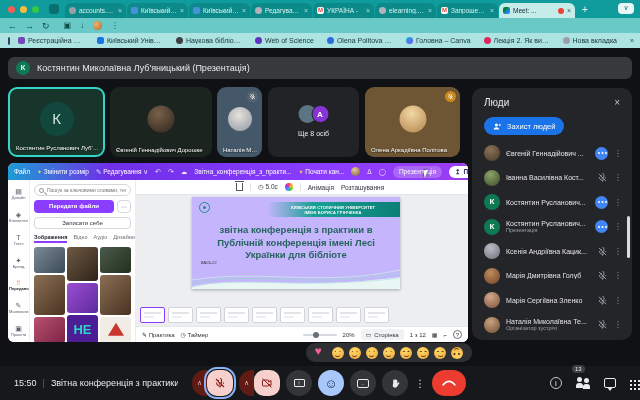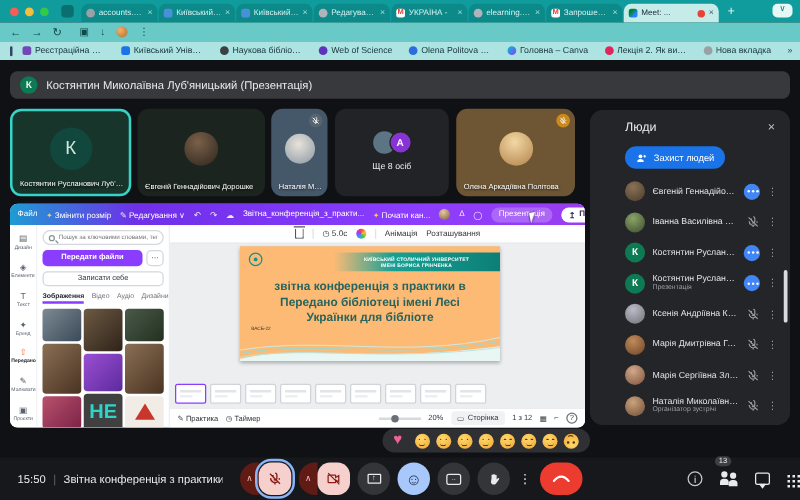--- a/index.html
+++ b/index.html
@@ -66,21 +66,21 @@
   .t5{left:365px;width:95px;background:#6e5534;}
   .t5 .tcirc{width:27px;height:27px;background:radial-gradient(circle at 45% 30%,#f2d8a4,#b2824a);}
   .micbadge{position:absolute;right:4px;top:4px;width:11px;height:11px;border-radius:50%;display:flex;align-items:center;justify-content:center;}
   .mb-blue{background:#55646f;} .mb-org{background:#c98a1b;}
   .more-circles{position:absolute;left:50%;top:38%;transform:translate(-50%,-50%);display:flex;}
   .mc1{width:18px;height:18px;border-radius:50%;background:#5c7584;}
   .mc2{width:18px;height:18px;border-radius:50%;background:#8733d6;color:#fff;font-size:8px;font-weight:bold;text-align:center;line-height:18px;margin-left:-5px;border:1px solid #222326;}
   .more-lbl{position:absolute;left:0;right:0;top:62%;text-align:center;color:#e8eaed;font-size:7px;}
 
   
-  .ppl{position:absolute;right:8px;top:40px;width:160px;height:252px;background:#242529;border-radius:10px;padding:9px 0 0 16px;}
+  .ppl{position:absolute;right:8px;top:40px;width:160px;height:252px;background:#242529;border-radius:10px;padding:9px 0 0 0;}
   .ppl-hd{display:flex;align-items:center;padding:0 12px;}
   .ppl-title{color:#e8eaed;font-size:10px;flex:1;}
   .ppl-x{color:#bdc1c6;font-size:10px;}
   .addbtn{display:inline-flex;align-items:center;gap:5px;height:18px;border-radius:9px;background:#1a73e8;color:#fff;font-size:7.5px;padding:0 9px;margin:9px 12px 6px 12px;}
   .prows{display:flex;flex-direction:column;}
   .prow{display:flex;align-items:center;gap:6px;height:24.5px;padding:0 10px 0 12px;}
   .pav{width:16px;height:16px;border-radius:50%;flex:none;position:relative;color:#fff;font-size:8px;font-weight:bold;text-align:center;line-height:16px;}
   .pa1{background:radial-gradient(circle at 40% 30%,#8a7258,#4a3a28);}
   .pa2{background:radial-gradient(circle at 40% 30%,#8aa468,#3c4a2c);}
   .paK{background:#0e7a53;}
@@ -126,31 +126,31 @@
   .ptab.on{color:#20242c;font-weight:bold;border-bottom:2px solid #8b3dff;padding-bottom:1px;}
   .pgrid{display:flex;gap:2px;margin-top:4px;}
   .pcol{display:flex;flex-direction:column;gap:2px;flex:1;}
   .pimg{border-radius:3px;}
   .g1{height:26px;background:linear-gradient(135deg,#7c8a95,#3a4a56);}
   .g2{height:34px;background:linear-gradient(135deg,#6e5a44,#2e2218);}
   .g3{height:26px;background:linear-gradient(135deg,#4a5a4a,#22301f);}
   .g4{height:40px;background:linear-gradient(135deg,#8a6f54,#4a3322);}
   .g5{height:30px;background:linear-gradient(135deg,#9b4fd2,#5d2a9e);}
   .g6{height:26px;background:linear-gradient(135deg,#b8526e,#7c2246);}
-  .g7{height:30px;background:#404040;color:#2dd4c8;font-weight:bold;font-size:16px;text-align:center;line-height:30px;}
+  .g7{height:30px;background:#4c1d95;color:#2dd4c8;font-weight:bold;font-size:13px;text-align:center;line-height:30px;}
   .g8{height:26px;background:#f2ece6;position:relative;}
   .g8::before{content:"";position:absolute;left:50%;top:50%;transform:translate(-50%,-55%);border-left:8px solid transparent;border-right:8px solid transparent;border-bottom:13px solid #c9362b;}
   .cv-main{flex:1;display:flex;flex-direction:column;background:#eceef0;min-width:0;}
   .cv-tools{height:15px;background:#fff;border-bottom:1px solid #e4e6ea;display:flex;align-items:center;gap:7px;padding-left:100px;font-size:6.5px;color:#30353c;}
   .trash{width:7px;height:8px;border:1px solid #555;border-top:none;border-radius:0 0 1px 1px;position:relative;}
   .trash::before{content:"";position:absolute;left:-2px;top:-2px;width:9px;height:1px;background:#555;}
   .rainbow{width:8px;height:8px;border-radius:50%;background:conic-gradient(#f44,#fb3,#4c4,#39f,#a3f,#f44);}
   .vsep{width:1px;height:8px;background:#e0e2e6;}
   .cv-canvas{flex:1;position:relative;}
-  .slide{position:absolute;left:56px;top:2px;width:208px;height:92px;background:#fdba74;box-shadow:0 1px 3px rgba(0,0,0,.3);overflow:hidden;}
+  .slide{position:absolute;left:56px;top:2px;width:208px;height:92px;background:#c4b5fd;box-shadow:0 1px 3px rgba(0,0,0,.3);overflow:hidden;}
   .sband{position:absolute;right:0;top:5px;width:64%;height:15px;background:linear-gradient(90deg,rgba(18,151,142,0),#18a094 35%,#0c7f76 100%);color:#fff;display:flex;flex-direction:column;justify-content:center;align-items:center;}
   .sband div{font-size:4.2px;font-weight:bold;letter-spacing:.2px;transform:scale(.95);white-space:nowrap;}
   .slogo{position:absolute;left:7px;top:5px;width:11px;height:11px;border:1.5px solid #1c8f86;border-radius:50%;}
   .slogo::after{content:"";position:absolute;left:2.5px;top:2.5px;width:3px;height:3px;border-radius:50%;background:#1c8f86;}
   .stitle{position:absolute;left:8px;right:8px;top:27px;text-align:center;font-family:"Liberation Serif",serif;font-weight:bold;font-size:9.5px;line-height:1.32;color:#28645e;}
   .sgroup{position:absolute;left:9px;bottom:24px;font-size:3.8px;color:#333;}
   .swaves{position:absolute;left:0;bottom:0;width:100%;height:24px;}
   .cv-film{height:22px;display:flex;align-items:center;gap:3px;padding:0 4px;}
   .fthumb{width:25px;height:16px;background:#fff;border:1px solid #d0d3d8;border-radius:2px;position:relative;flex:none;}
   .fthumb::before{content:"";position:absolute;left:3px;top:4px;right:3px;height:2px;background:#e2e4e8;}
@@ -450,21 +450,21 @@
 
           <div class="cv-canvas">
             <div class="slide">
               <span class="slogo"></span>
               <div class="sband">
                 <div>КИЇВСЬКИЙ СТОЛИЧНИЙ УНІВЕРСИТЕТ</div>
                 <div>ІМЕНІ БОРИСА ГРІНЧЕНКА</div>
               </div>
               <div class="stitle">
                 <div>звітна конференція з практики в</div>
-                <div>Передано бібліотеці імені Лесі</div>
+                <div>Публічній конференція імені Лесі</div>
                 <div>Українки для бібліоте</div>
               </div>
               <span class="sgroup">ВАСБ-22</span>
               <svg class="swaves" viewBox="0 0 208 24" preserveAspectRatio="none">
                 <path d="M0 22 C 50 10, 100 26, 208 12 L208 24 L0 24 Z" fill="#e8f6f4"></path>
                 <path d="M0 18 C 60 6, 120 24, 208 8" stroke="#9ad8d1" fill="none" stroke-width="0.8"></path>
                 <path d="M0 21 C 55 11, 110 25, 208 13" stroke="#b8e4df" fill="none" stroke-width="0.8"></path>
                 <path d="M0 15 C 70 4, 130 22, 208 5" stroke="#cbeae6" fill="none" stroke-width="0.8"></path>
               </svg>
             </div>

